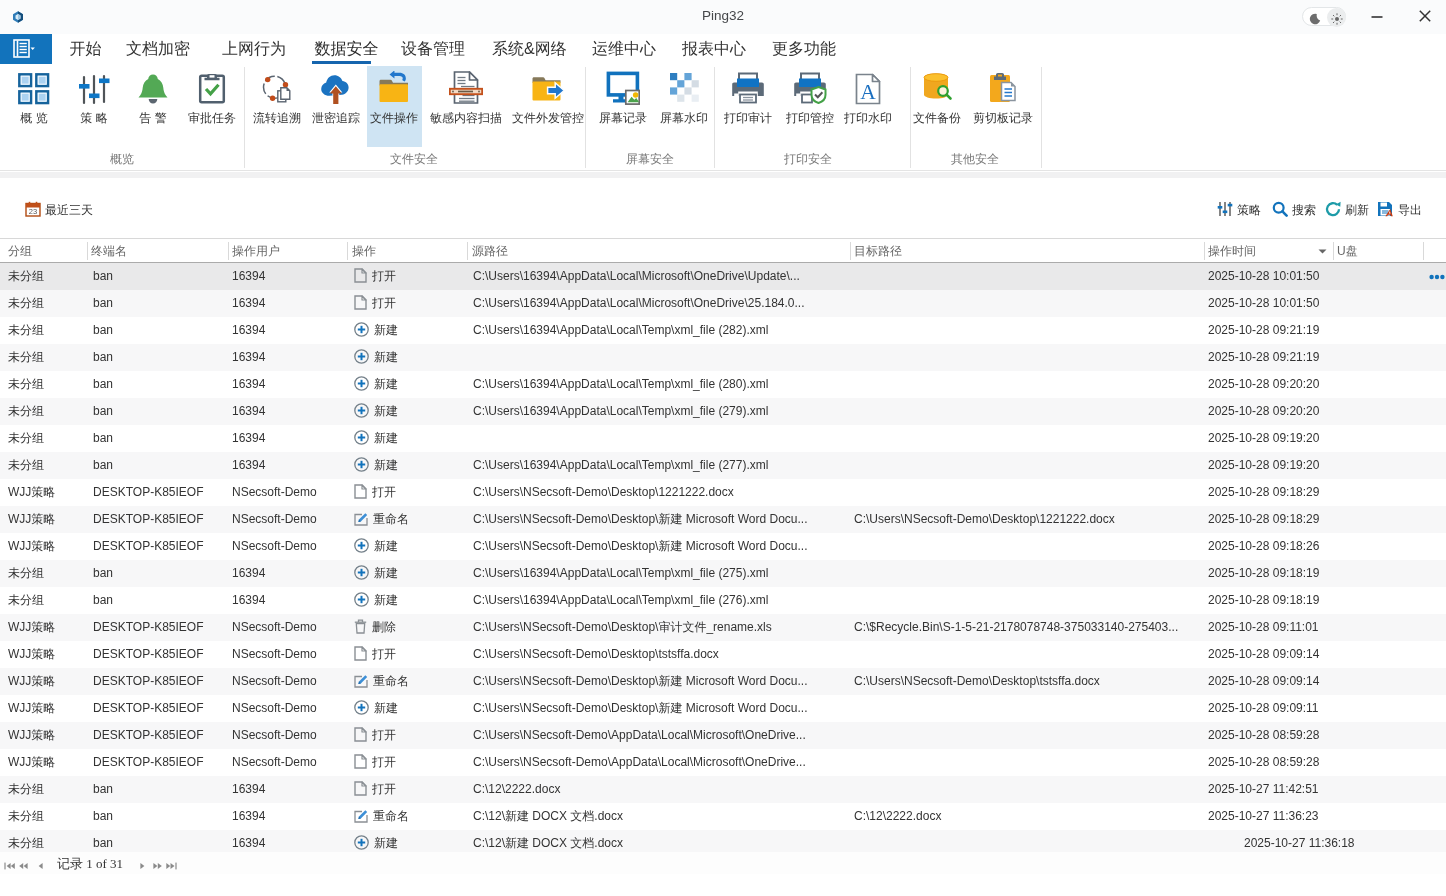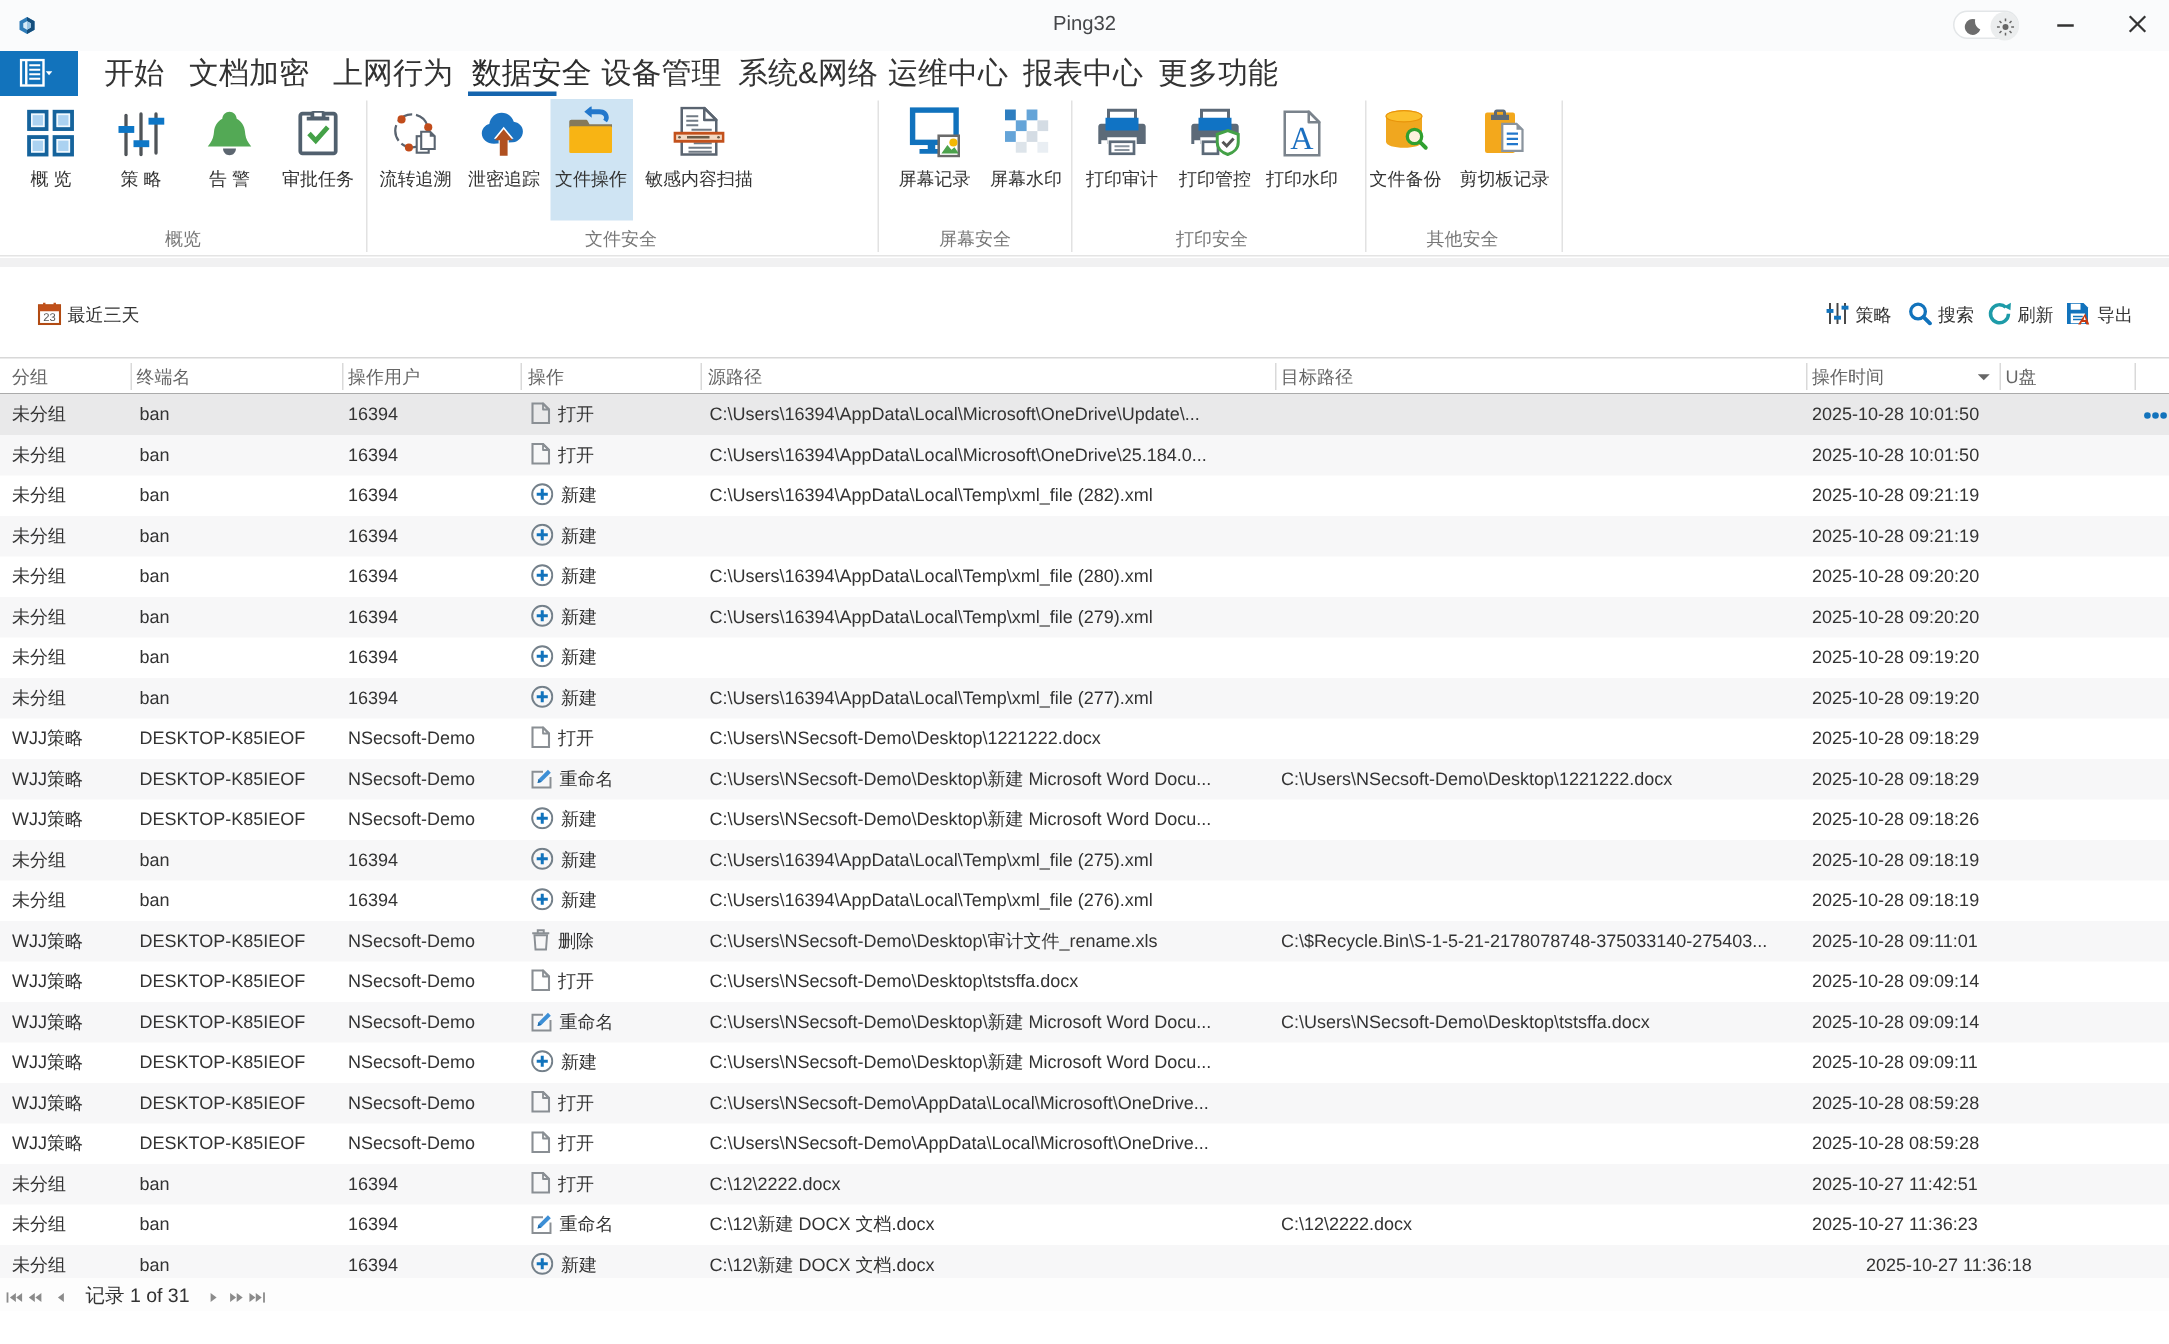--- a/index.html
+++ b/index.html
@@ -3,21 +3,21 @@
 *{margin:0;padding:0;box-sizing:border-box;}
 html,body{width:1446px;height:896px;overflow:hidden;background:#fff;
 font-family:"Liberation Sans",sans-serif;}
 #win{position:absolute;left:0;top:0;width:1446px;height:896px;background:#fff;}
 
 #titlebar{position:absolute;left:0;top:0;width:1446px;height:34px;background:#fafbfc;}
 #apptitle{position:absolute;left:0;top:8px;width:1446px;text-align:center;font-size:13.5px;color:#45474a;}
 
 #tabrow{position:absolute;left:0;top:34px;width:1446px;height:30px;background:#fff;}
 #appbtn{position:absolute;left:0;top:0;width:52px;height:30px;background:#1273bc;}
-.tab{position:absolute;top:0;height:30px;line-height:30px;font-size:20px;color:#333;white-space:nowrap;}
+.tab{position:absolute;top:0;height:30px;line-height:30px;font-size:16px;color:#333;white-space:nowrap;}
 .tab.active{color:#2b2b2b;}
 #tabunderline{position:absolute;left:312px;top:27px;width:59px;height:3px;background:#1565ae;}
 
 #ribbon{position:absolute;left:0;top:64px;width:1446px;height:107px;background:#fff;border-bottom:1px solid #e4e4e4;}
 .rsep{position:absolute;top:3px;width:1px;height:101px;background:#e2e2e2;}
 .rbtn{position:absolute;top:2px;height:81px;text-align:center;}
 .rbtn.hl{background:#cfe4f3;}
 .rbtn svg{margin-top:7px;}
 .rlabel{margin-top:2px;font-size:12px;color:#333;line-height:14px;white-space:nowrap;}
 .glabel{position:absolute;top:88px;font-size:12px;color:#777;line-height:14px;transform:translateX(-50%);white-space:nowrap;}
@@ -30,21 +30,21 @@
 #thead{position:absolute;left:0;top:238px;width:1446px;height:25px;background:#fff;border-top:1px solid #d8d8d8;border-bottom:1px solid #ababab;}
 .hsep{position:absolute;top:3px;width:1px;height:18px;background:#d9d9d9;}
 .hcell{position:absolute;top:4px;font-size:12px;color:#666;white-space:nowrap;}
 #tbody{position:absolute;left:0;top:263px;width:1446px;height:589px;overflow:hidden;background:#fff;}
 .row{position:relative;width:1446px;height:27px;}
 .row.alt{background:#f7f7f8;}
 .row.sel{background:#e9e9ea;}
 .cell{position:absolute;top:0;height:27px;line-height:27px;font-size:12px;color:#333;white-space:nowrap;}
 .cell svg{vertical-align:-3px;margin-right:5px;}
 
-#pager{position:absolute;left:0;top:852px;width:1446px;height:22px;background:#fdfdfd;}
+#pager{position:absolute;left:0;top:852px;width:1446px;height:22px;background:#fdfdfd;font-family:Liberation Serif, serif;}
 .pgi{position:absolute;top:4px;}
 #pgtext{position:absolute;left:57px;top:3px;font-size:13px;color:#333;}
 
 #statusbar{position:absolute;left:0;top:874px;width:1446px;height:22px;background:#1273bb;}
 .sbitem{position:absolute;top:4px;font-size:12px;color:#fff;white-space:nowrap;}
 .sbitem svg{vertical-align:-3px;margin-right:5px;}
 </style></head><body>
 <div id="win">
 <div id="titlebar">
 <svg width="12" height="12" viewBox="0 0 12 12" style="position:absolute;left:12px;top:11px">
@@ -178,20 +178,25 @@
             <line x1="10" y1="27.5" x2="25.5" y2="27.5"></line>
             <line x1="10" y1="30.2" x2="25.5" y2="30.2"></line>
           </g>
 <g>
             <rect x="0.8" y="17.8" width="32.4" height="5.4" fill="#f3d9c3" stroke="#c3511c" stroke-width="1.9"></rect>
             <line x1="9" y1="20.5" x2="24" y2="20.5" stroke="#6a5a46" stroke-width="1.7"></line>
             <circle cx="4" cy="20.5" r="0.9" fill="#6a5a46"></circle>
             <circle cx="30" cy="20.5" r="0.9" fill="#6a5a46"></circle>
           </g>
         </svg><div class="rlabel">敏感内容扫描</div></div>
+<div class="rbtn" style="left:508.0px;width:80px"><svg width="34" height="34" viewBox="0 0 34 34" style="margin-top:5px">
+<path fill="#86795a" d="M1.5 7.7c0-.8.6-1.4 1.4-1.4h9.2c.6 0 1.1.3 1.3.8l1.2 2.2h14.9v2.4H1.5z"></path>
+<rect x="1.5" y="10.5" width="28 " height="19" rx="1" fill="#f8b414"></rect>
+<path fill="#2277cc" stroke="#fdfdfd" stroke-width="1.5" d="M24.2 16.2v-4.4l9 7.7-9 7.7v-4.4h-7.6v-6.6z"></path>
+        </svg><div class="rlabel">文件外发管控</div></div>
 <div class="rbtn" style="left:594.0px;width:58px"><svg width="34" height="34" viewBox="0 0 34 34" style="margin-top:5px">
 <rect x="2.4" y="2.4" width="29" height="21.5" fill="#fff" stroke="#1172bd" stroke-width="3.6"></rect>
 <path fill="#1172bd" d="M12.5 23.5h5v4.8h4.5v3.2H7v-3.2h5.5z"></path>
 <g>
             <rect x="19.8" y="19.5" width="13.4" height="13.6" fill="#fff" stroke="#6a6a6a" stroke-width="1.7"></rect>
 <circle cx="29.6" cy="24" r="2.7" fill="#f2b705"></circle>
 <path fill="#4ca24c" d="M21.6 31.3l4-5.6 2.7 3.1 2-1.7 2.9 4.2z"></path>
           </g>
         </svg><div class="rlabel">屏幕记录</div></div>
 <div class="rbtn" style="left:655.0px;width:58px"><svg width="34" height="34" viewBox="0 0 34 34" style="margin-top:5px">

